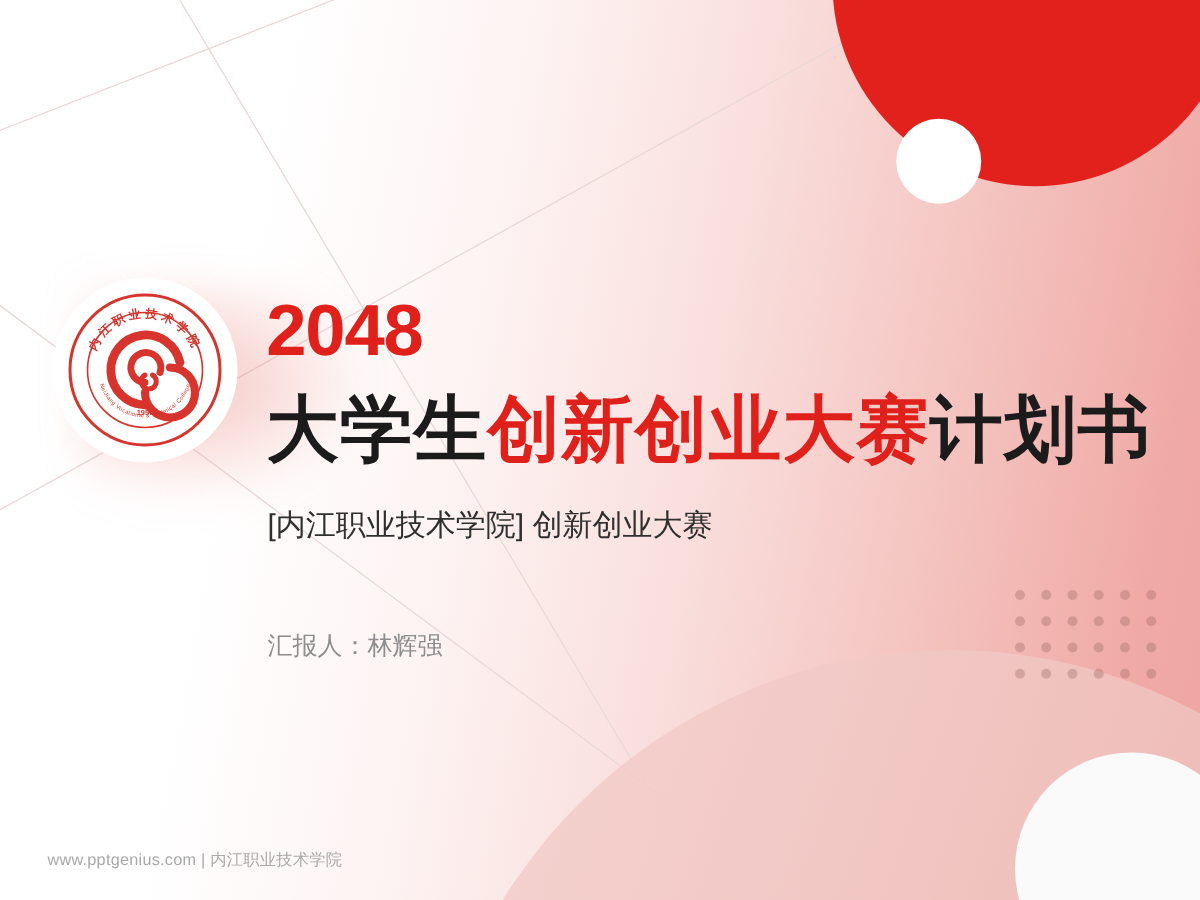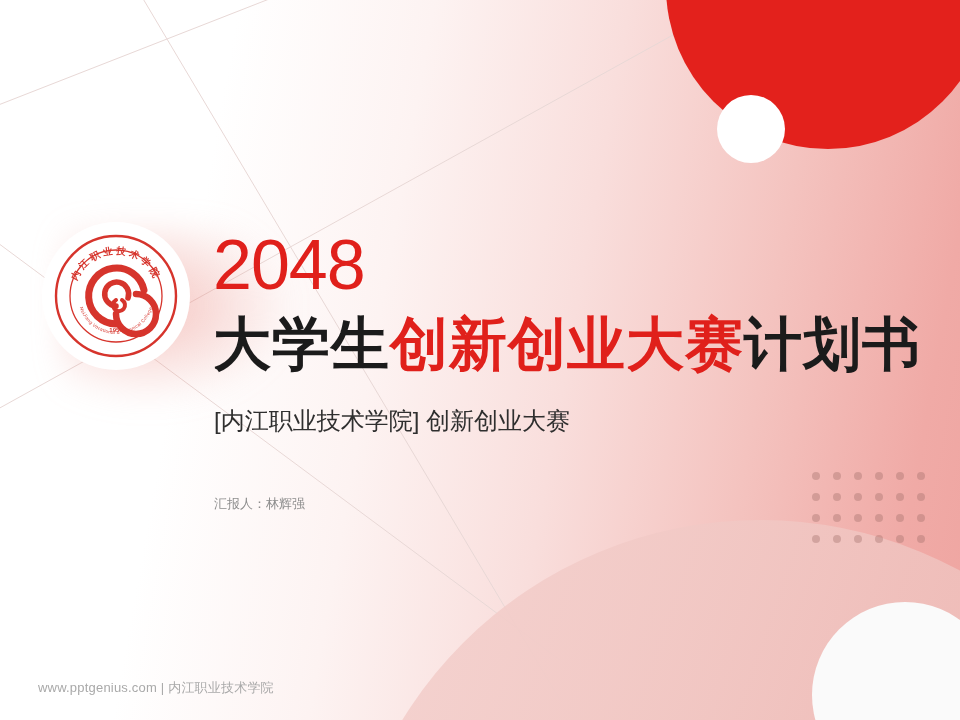--- a/index.html
+++ b/index.html
@@ -145,23 +145,23 @@
     left: 213px;
     top: 0;
     width: 720px;
     height: 720px;
   }
 
   .year {
     position: absolute;
     top: 222px;
     left: 0;
-    font-size: 70px;
+    font-size: 58px;
     line-height: 86px;
-    font-weight: normal;
+    font-weight: bold;
     color: #e0201b;
     letter-spacing: -1px;
   }
 
   .headline {
     position: absolute;
     top: 313px;
     left: 0;
     font-size: 58px;
     line-height: 62px;
@@ -177,23 +177,23 @@
     top: 406px;
     left: 1px;
     font-size: 24px;
     line-height: 30px;
     color: #2f2f2f;
     white-space: nowrap;
   }
 
   .meta {
     position: absolute;
-    top: 490px;
+    top: 504px;
     left: 1px;
-    font-size: 13px;
+    font-size: 20px;
     line-height: 27px;
     color: #8d8d8d;
     white-space: nowrap;
   }
 
   .footer {
     position: absolute;
     left: 38px;
     top: 679px;
     font-size: 13px;

